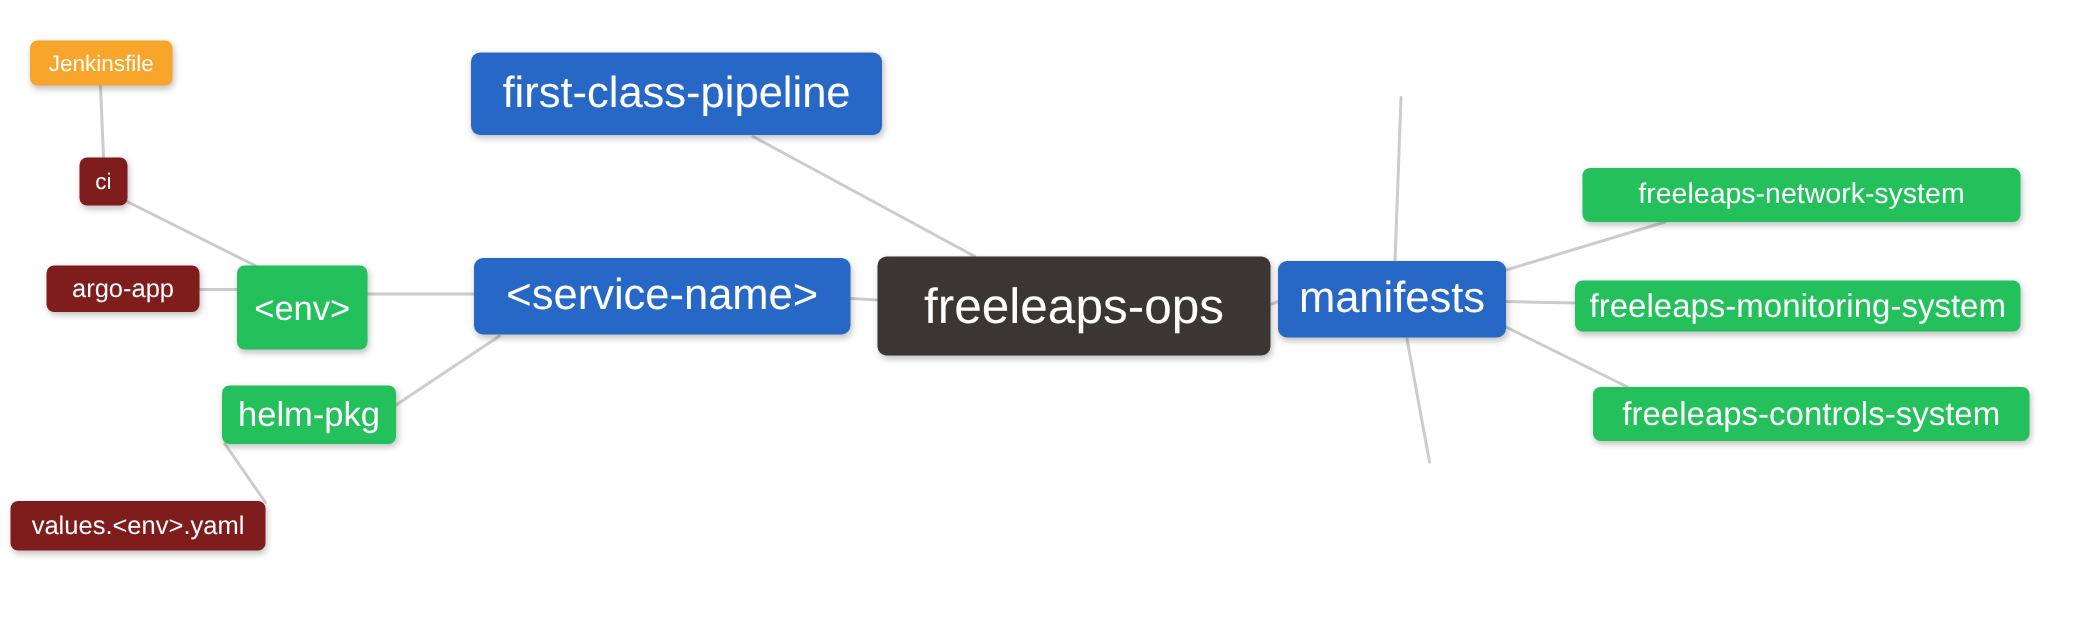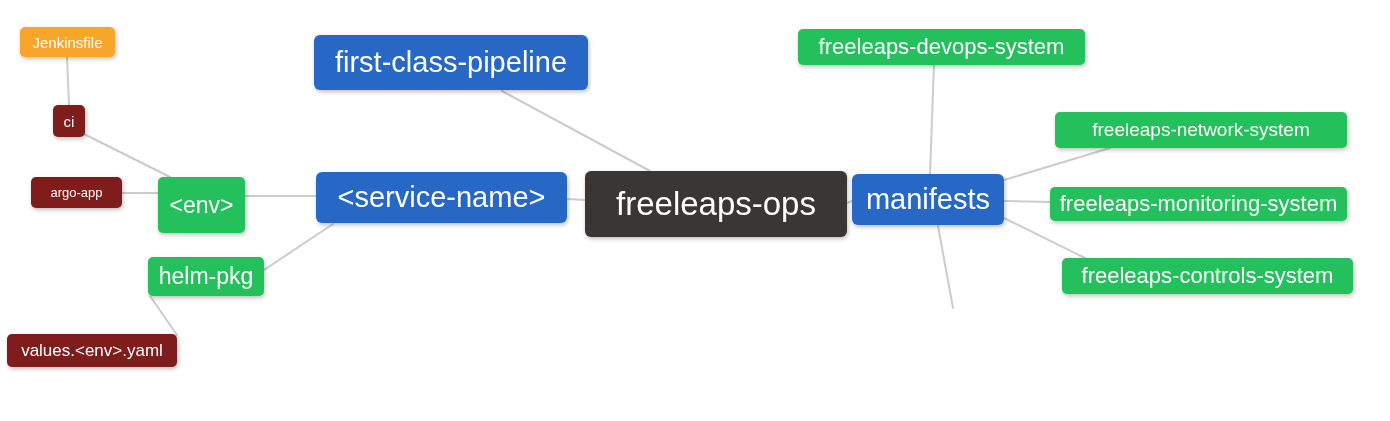--- a/index.html
+++ b/index.html
@@ -59,37 +59,36 @@
     <line x1="1004" y1="180" x2="1110" y2="148"></line>
     <line x1="1004" y1="201" x2="1050" y2="202"></line>
     <line x1="1004" y1="218" x2="1085" y2="258"></line>
     <line x1="938" y1="226" x2="953" y2="308"></line>
   </svg>
 
   <div class="node node-amber" style="left:20px; top:27px; width:95px; height:30px; font-size:15px;">Jenkinsfile</div>
 
   <div class="node node-red" style="left:53px; top:105px; width:32px; height:32px; font-size:15px;">ci</div>
 
-  <div class="node node-red" style="left:31px; top:177px; width:91px; height:31px; font-size:13px;">argo-app</div>
+  <div class="node node-red" style="left:31px; top:177px; width:102px; height:31px; font-size:17px;">argo-app</div>
 
   <div class="node node-green" style="left:158px; top:177px; width:87px; height:56px; font-size:23px;">&lt;env&gt;</div>
 
   <div class="node node-green" style="left:148px; top:257px; width:116px; height:39px; font-size:23px;">helm-pkg</div>
 
   <div class="node node-red" style="left:7px; top:334px; width:170px; height:33px; font-size:17px;">values.&lt;env&gt;.yaml</div>
 
   <div class="node node-blue" style="left:314px; top:35px; width:274px; height:55px; font-size:29px;">first-class-pipeline</div>
 
   <div class="node node-blue" style="left:316px; top:172px; width:251px; height:51px; font-size:29px;">&lt;service-name&gt;</div>
 
   <div class="node node-dark" style="left:585px; top:171px; width:262px; height:66px; font-size:33px;">freeleaps-ops</div>
 
   <div class="node node-blue" style="left:852px; top:174px; width:152px; height:51px; font-size:29px;">manifests</div>
 
-  <div class="node node-green" style="left:798px; top:29px; width:287px; height:36px; font-size:22px;">freeleaps-devops-system</div>
 
   <div class="node node-green" style="left:1055px; top:112px; width:292px; height:36px; font-size:19px;">freeleaps-network-system</div>
 
   <div class="node node-green" style="left:1050px; top:187px; width:297px; height:34px; font-size:22px;">freeleaps-monitoring-system</div>
 
   <div class="node node-green" style="left:1062px; top:258px; width:291px; height:36px; font-size:22px;">freeleaps-controls-system</div>
 
 
 </div>
 

